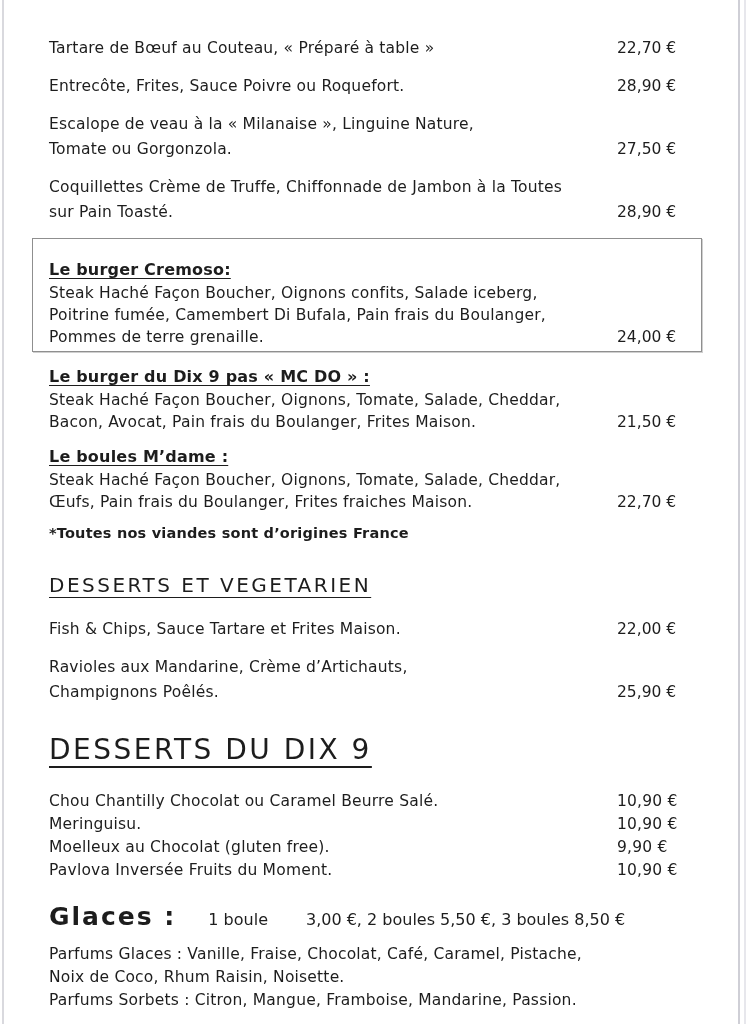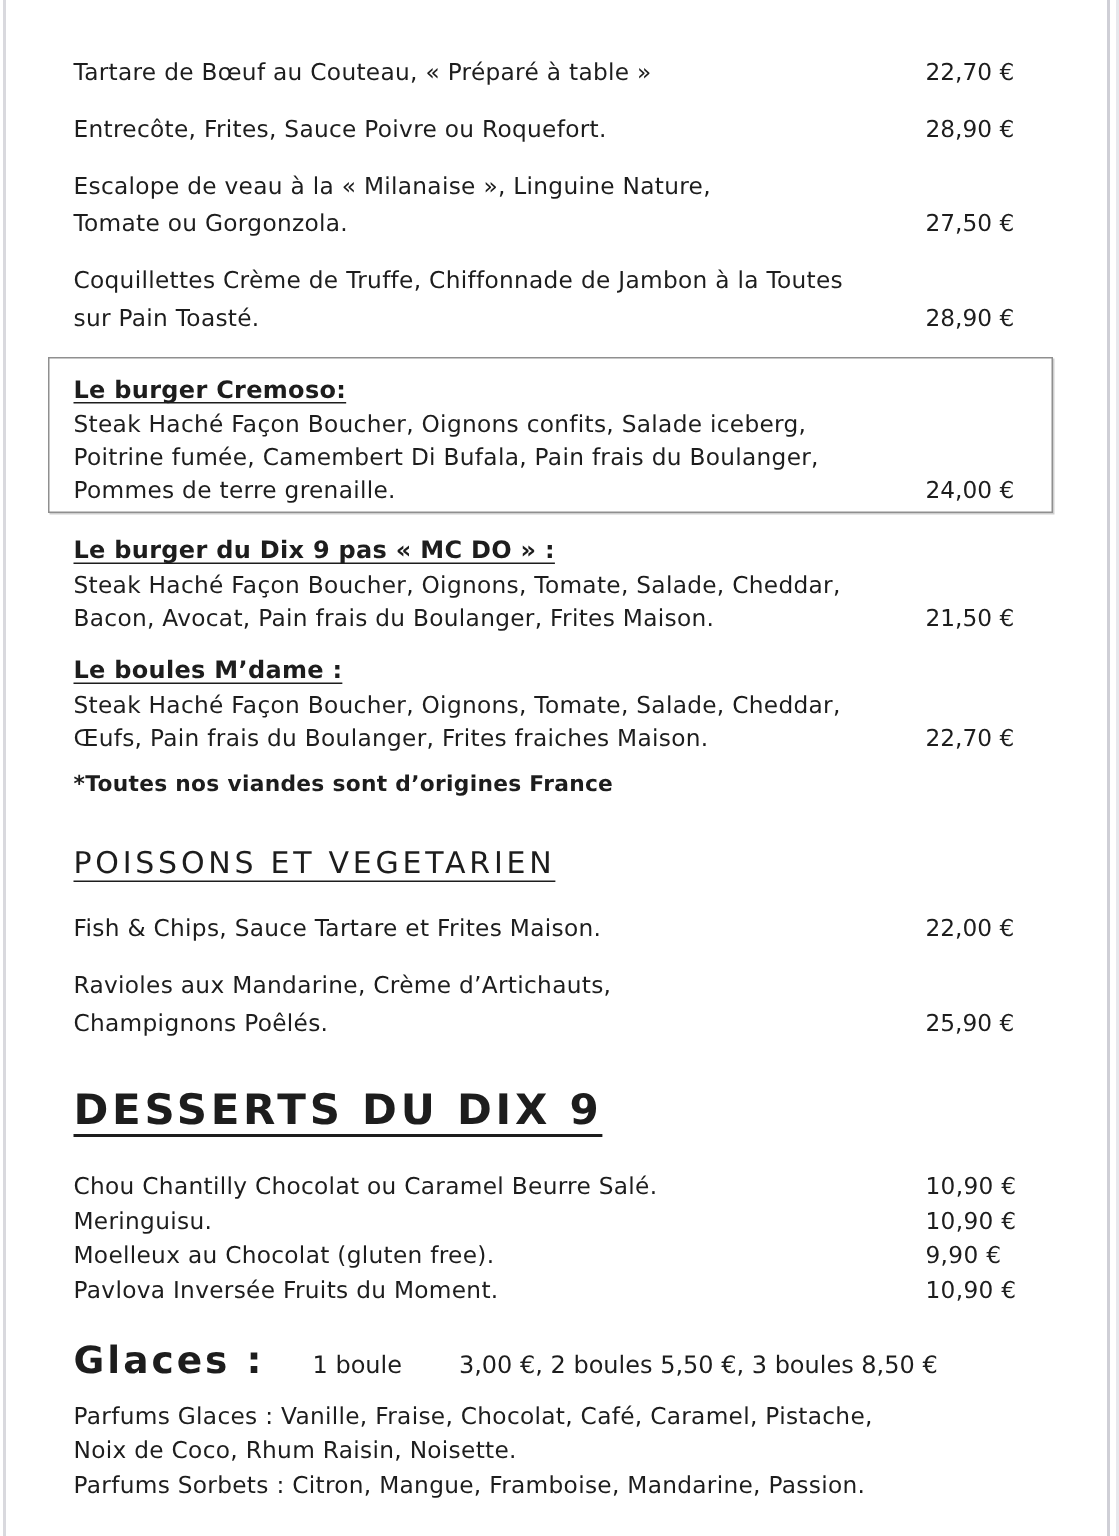--- a/index.html
+++ b/index.html
@@ -24,21 +24,21 @@
     font-size:15.5px; line-height:25px; white-space:nowrap;
   }
 
   .burger-box {
     position:relative;
     border:1px solid #8f8f8f;
     box-shadow:1px 1px 0 #cfcfcf;
     margin:10px 0 13px -17px;
     width:670px;
     box-sizing:border-box;
-    padding:9px 0 3px 16px;
+    padding:19px 0 3px 16px;
   }
   .burger-box .item { margin-bottom:0; }
   .burger-box .line, .burger-item .line { line-height:22px; }
   .burger-box .price, .burger-item .price { line-height:22px; }
 
   .burger-title {
     font-size:16px; font-weight:bold;
     text-decoration:underline; text-underline-offset:3px;
     line-height:24px; white-space:nowrap; letter-spacing:0.2px;
   }
@@ -49,21 +49,21 @@
     white-space:nowrap;
   }
 
   .section-heading {
     font-size:20px; letter-spacing:2.5px;
     text-decoration:underline; text-underline-offset:5px;
     text-decoration-thickness:1px;
     margin-top:32px; margin-bottom:20px; white-space:nowrap;
   }
   .big-heading {
-    font-size:28px; font-weight:bold; letter-spacing:2.5px;
+    font-size:28px; font-weight:normal; letter-spacing:2.5px;
     text-decoration:underline; text-underline-offset:7px;
     text-decoration-thickness:1.5px;
     margin-top:28px; margin-bottom:24px; white-space:nowrap;
   }
 
   .dessert-row { position:relative; font-size:15.5px; line-height:23px; white-space:nowrap; letter-spacing:0.2px; }
   .dessert-row .price { line-height:23px; }
 
   .glaces-row { display:flex; align-items:baseline; margin-top:20px; white-space:nowrap; }
   .glaces-heading { font-size:25px; font-weight:bold; letter-spacing:2px; }
@@ -123,21 +123,21 @@
 
   <div class="burger-item">
     <div class="burger-title">Le boules M’dame :</div>
     <div class="line">Steak Haché Façon Boucher, Oignons, Tomate, Salade, Cheddar,</div>
     <div class="line">Œufs, Pain frais du Boulanger, Frites fraiches Maison.</div>
     <div class="price">22,70 €</div>
   </div>
 
   <div class="meat-note">*Toutes nos viandes sont d’origines France</div>
 
-  <div class="section-heading">POISSONS ET VEGETARIEN</div>
+  <div class="section-heading">DESSERTS ET VEGETARIEN</div>
 
   <div class="item">
     <div class="line">Fish &amp; Chips, Sauce Tartare et Frites Maison.</div>
     <div class="price">22,00 €</div>
   </div>
 
   <div class="item">
     <div class="line">Ravioles aux Mandarine, Crème d’Artichauts,</div>
     <div class="line">Champignons Poêlés.</div>
     <div class="price">25,90 €</div>

